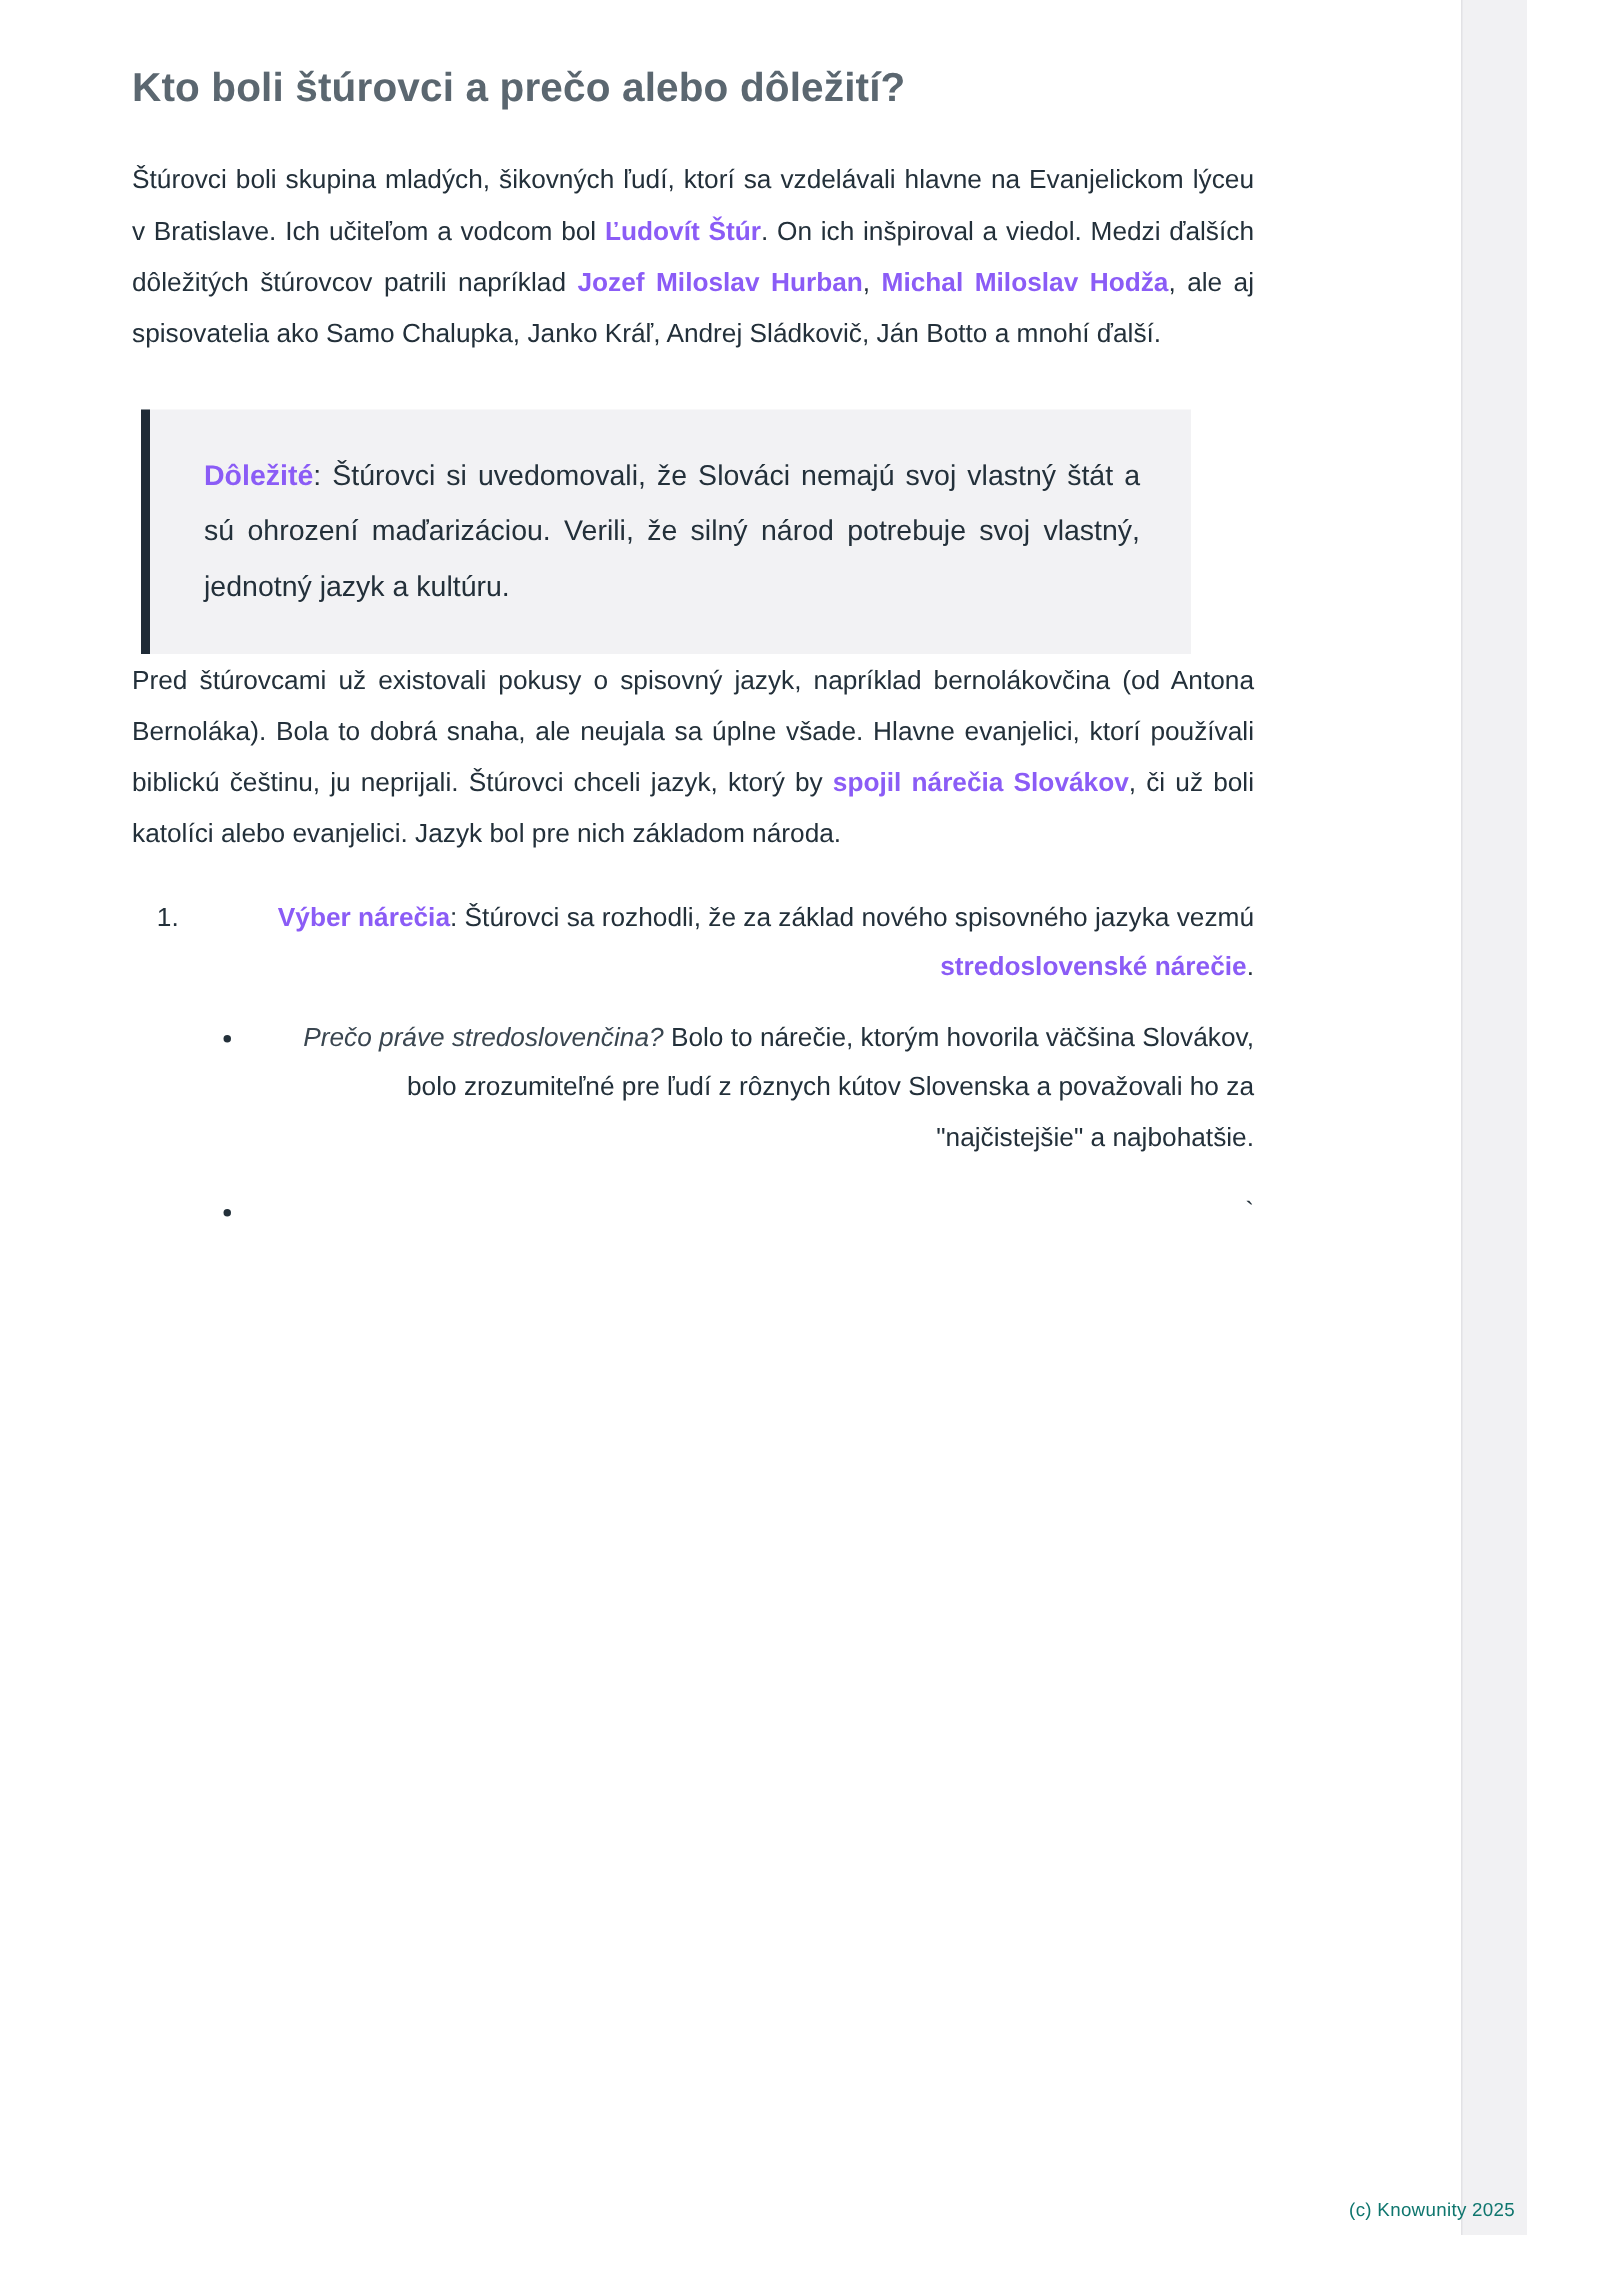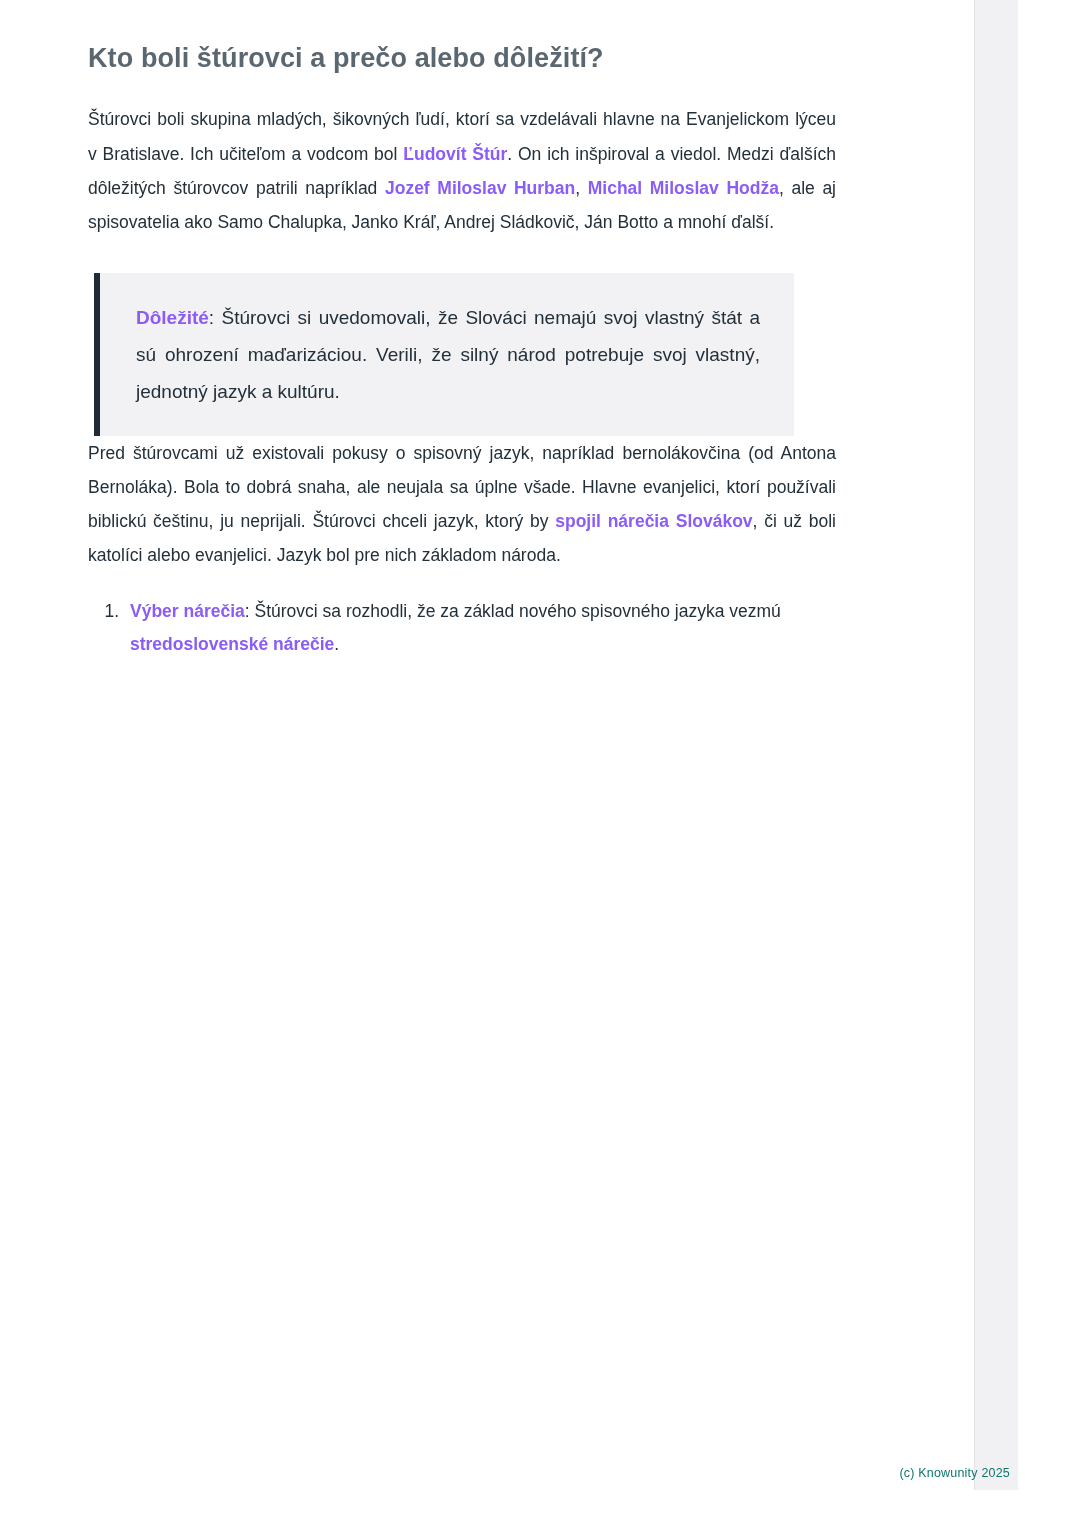--- a/index.html
+++ b/index.html
@@ -100,20 +100,21 @@
   ol.steps {
     margin: 22px 0 0 0;
     padding-left: 36px;
     font-size: 17.5px;
     line-height: 1.9;
     color: #23303a;
   }
   ol.steps > li {
     margin-bottom: 0;
     padding-left: 6px;
+    text-align: right;
   }
 
   ul.sub {
     list-style: disc;
     margin: 14px 0 0 0;
     padding-left: 36px;
   }
   ul.sub > li {
     margin-bottom: 16px;
     padding-left: 6px;
@@ -162,20 +163,26 @@
 
     <p class="body-text">
       <span>Pred štúrovcami už existovali pokusy o spisovný jazyk, napríklad bernolákovčina (od Antona Bernoláka). Bola to dobrá snaha, ale neujala sa úplne všade. Hlavne evanjelici, ktorí používali biblickú češtinu, ju neprijali. Štúrovci chceli jazyk, ktorý by </span><strong>spojil nárečia Slovákov</strong><span>, či už boli katolíci alebo evanjelici. Jazyk bol pre nich základom národa.</span>
     </p>
 
 
     <ol class="steps">
       <li>
         <strong>Výber nárečia</strong><span>: Štúrovci sa rozhodli, že za základ nového spisovného jazyka vezmú </span><strong>stredoslovenské nárečie</strong><span>.</span>
 
+        <ul class="sub">
+          <li>
+            <em>Prečo práve stredoslovenčina?</em><span> Bolo to nárečie, ktorým hovorila väčšina Slovákov, bolo zrozumiteľné pre ľudí z rôznych kútov Slovenska a považovali ho za "najčistejšie" a najbohatšie.</span>
+          </li>
+          <li class="empty-item">`</li>
+        </ul>
       </li>
     </ol>
 
   </div>
 
   <div class="footer">(c) Knowunity 2025</div>
 
 </div>
 
 </body></html>

